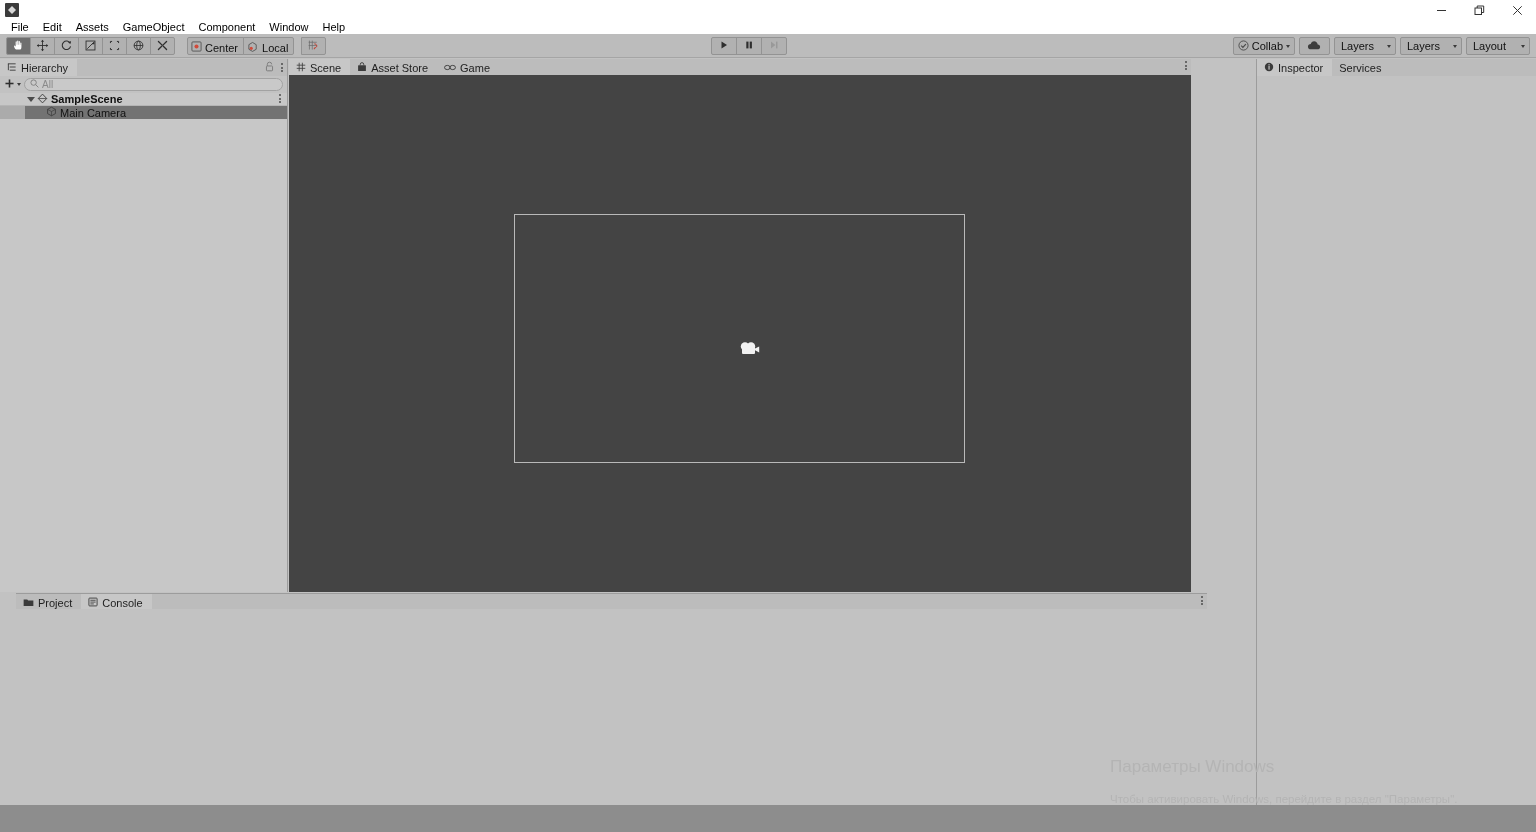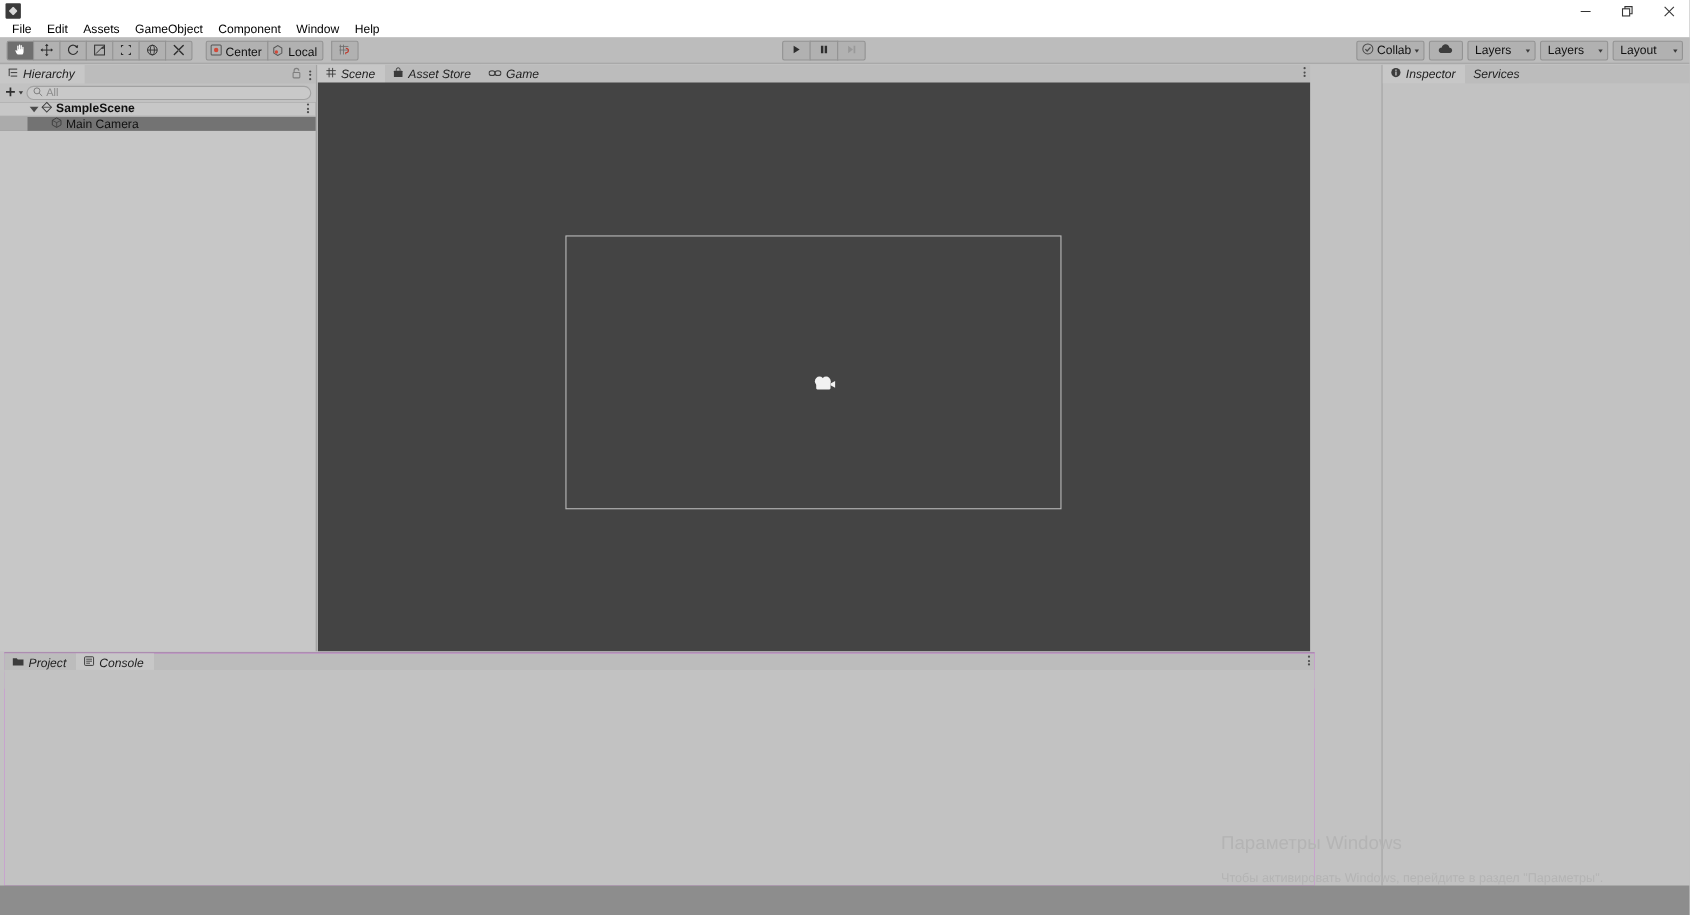--- a/index.html
+++ b/index.html
@@ -74,21 +74,21 @@
   .play-btn.last { border-radius:0 2px 2px 0; }
 
   .right-group { position:absolute; right:6px; top:3px; display:flex; height:18px; gap:4px; }
   .rt-btn {
     height:18px; background:#b1b1b1; border:1px solid #939393; border-radius:2px;
     display:flex; align-items:center; padding:0 4px; gap:3px; font-size:11px; color:#111;
   }
   .caret-sm { width:0;height:0;border-left:2.5px solid transparent;border-right:2.5px solid transparent;border-top:3.5px solid #3a3a3a; }
 
   
-  .panel-tabbar { height:17px; background:#bcbcbc; display:flex; align-items:flex-end; position:relative;font-style:italic; }
+  .panel-tabbar { height:17px; background:#bcbcbc; display:flex; align-items:flex-end; position:relative; }
   .ptab {
     height:17px; padding:0 9px 0 7px; display:flex; align-items:center; gap:4px;
     font-size:11px; color:#1e1e1e; background:#bcbcbc;
   }
   .ptab.active { background:#c7c7c7; }
   .ptab-icons { position:absolute; right:4px; top:2px; display:flex; gap:7px; align-items:center; }
 
   .hierarchy {
     position:absolute; left:0; top:59px; width:288px; height:533px;
     background:#c7c7c7; border-right:1px solid #9c9c9c;
@@ -129,21 +129,21 @@
     position:absolute; left:225px; top:139px; width:451px; height:249px;
     border:1px solid #b9b9b9; background:transparent;
   }
   .cam-gizmo { position:absolute; left:447px; top:264px; width:27px; height:19px; }
 
   
   .inspector { position:absolute; left:1256px; top:59px; width:344px; height:746px; background:#c2c2c2; border-left:1px solid #9c9c9c; }
   .insp-body { position:absolute; left:0; top:17px; right:0; bottom:0; background:#c2c2c2; }
 
   
-  .bottom { position:absolute; left:4px; top:593px; width:1191px; height:212px; background:#d946ef; border-top:1px solid #9c9c9c; }
+  .bottom { position:absolute; left:16px; top:593px; width:1191px; height:212px; background:#4d7c0f; border-top:1px solid #9c9c9c; }
   .cs-toolbar { height:15px; background:#bcbcbc; display:flex; align-items:center; padding:0 2px; position:relative; }
   .cs-btn {
     height:13px; background:#b8b8b8; border:1px solid #999; margin-left:-1px;
     display:flex; align-items:center; justify-content:center; padding:0 5px;
     font-size:10.5px; color:#111;
   }
   .cs-btn.first { margin-left:0; border-radius:2px 0 0 2px; }
   .cs-btn.group-end { border-radius:0 2px 2px 0; }
   .cs-btn.solo { margin-left:3px; border-radius:2px; }
   .cs-right { position:absolute; right:3px; top:1px; display:flex; align-items:center; gap:0; }

